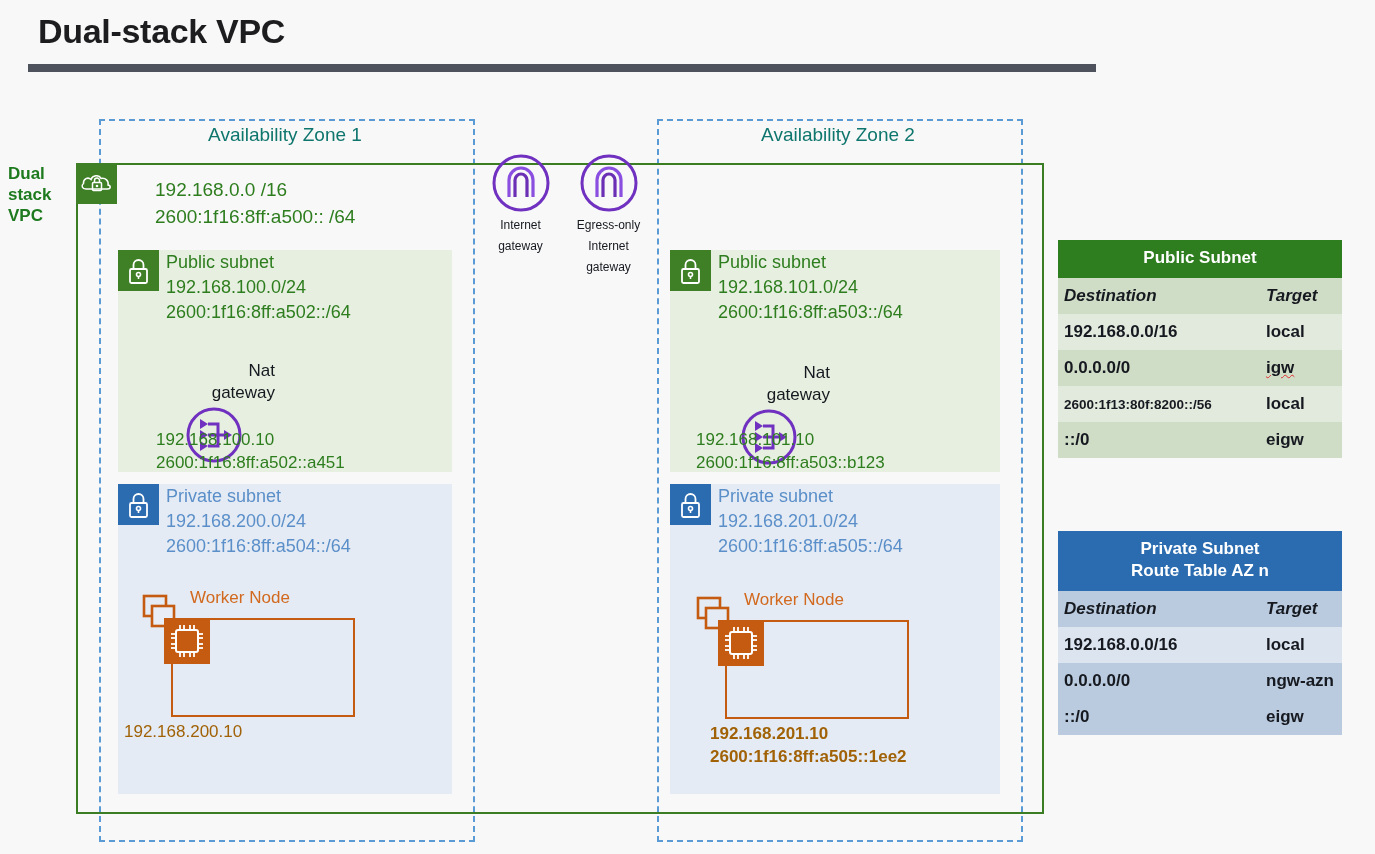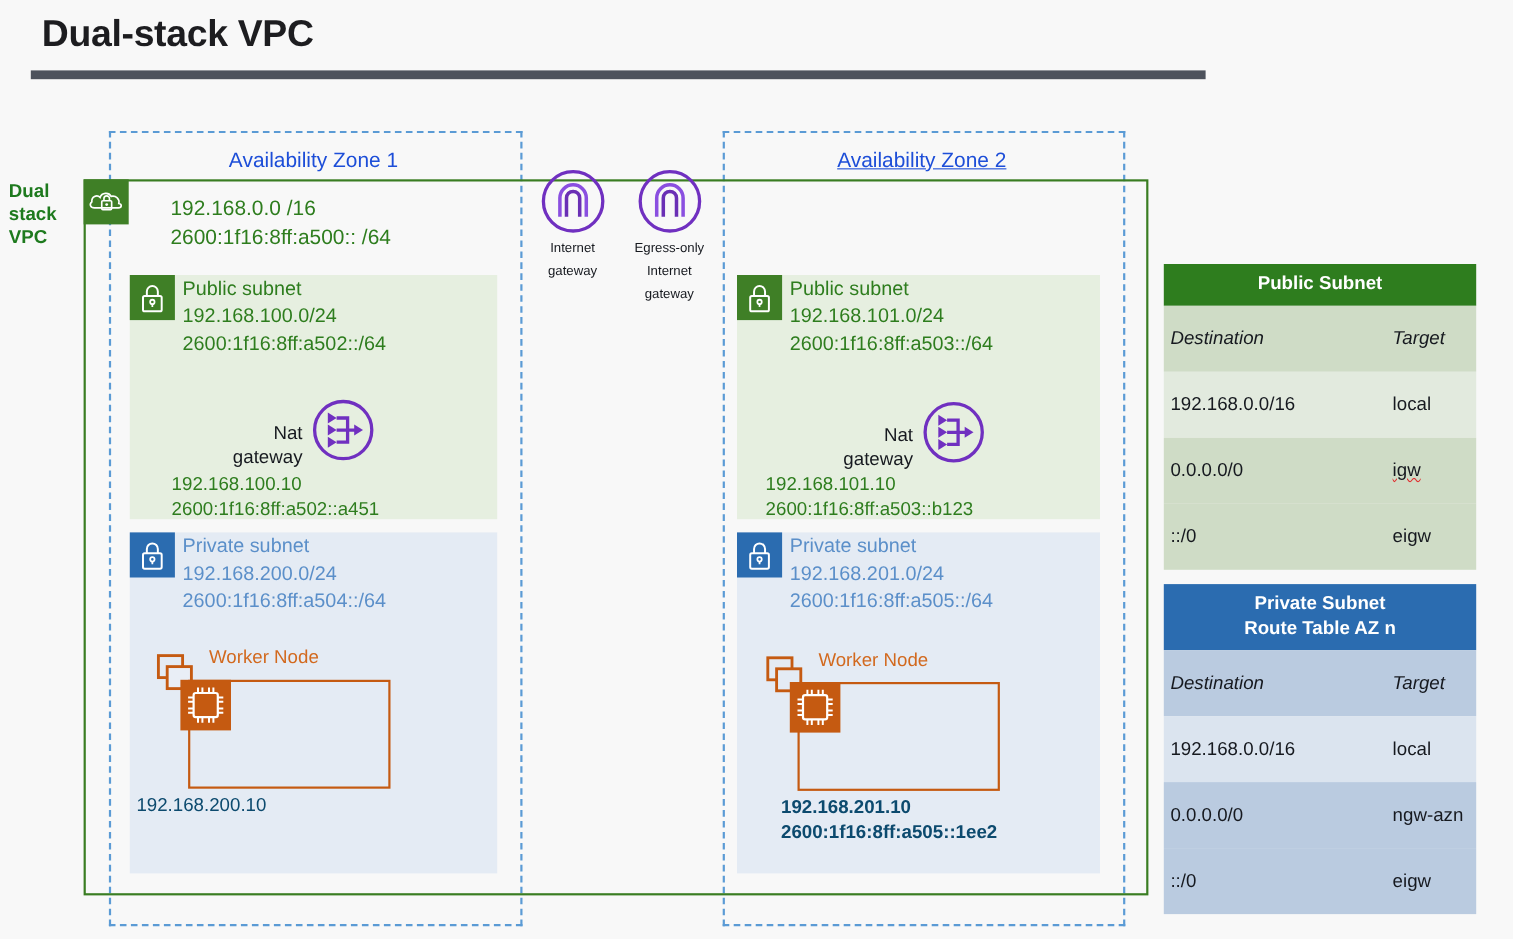--- a/index.html
+++ b/index.html
@@ -24,26 +24,26 @@
   }
 
   
   .az-box{
     border:2px dashed #5b9bd5;
     background:transparent;
   }
   #az1-box{left:99px;top:119px;width:372px;height:719px;}
   #az2-box{left:657px;top:119px;width:362px;height:719px;}
   .az-label{
-    font-size:19px;color:#1d4ed8;
+    font-size:19px;color:#0f766e;
     text-align:center;width:100%;
-    top:136px;
+    top:124px;
   }
   #az1-label{left:99px;width:372px;}
-  #az2-label{left:657px;width:362px;text-decoration:underline;}
+  #az2-label{left:657px;width:362px;}
 
   
   #vpc-box{
     left:76px;top:163px;width:964px;height:647px;
     border:2.5px solid #3a7d22;
     background:transparent;
   }
   #vpc-icon{
     left:76px;top:163px;width:41px;height:41px;
     background:#3f7f26;
@@ -83,21 +83,21 @@
   .icon-blue{background:#2b6cb0;}
 
   .subnet-head{
     position:absolute;left:48px;top:0px;
     font-size:18px;line-height:25px;
   }
   .txt-green{color:#2e7d1e;}
   .txt-blue{color:#5b8fc9;}
 
   
-  .nat-row{position:absolute;display:flex;align-items:flex-end;}
+  .nat-row{position:absolute;display:flex;align-items:flex-start;flex-direction:column;}
   #nat1{left:65px;top:110px;}
   #nat2{left:68px;top:112px;}
   .nat-label{
     font-size:17px;color:#16191f;text-align:right;
     line-height:22px;margin-right:6px;width:92px;
   }
   .nat-ips{
     position:absolute;font-size:17px;color:#2e7d1e;line-height:23px;
   }
   #nat1-ips{left:38px;top:178px;}
@@ -113,37 +113,37 @@
   }
   .worker-rect{
     position:absolute;left:29px;top:24px;width:180px;height:95px;
     border:2.5px solid #c55a11;background:transparent;
   }
   .worker-chip{
     position:absolute;left:22px;top:24px;width:46px;height:46px;
     background:#c55a11;
   }
   .worker-ips{
-    position:absolute;font-size:17px;color:#0c4a6e;line-height:23px;
+    position:absolute;font-size:17px;color:#a16207;line-height:23px;
   }
   #wk1-ips{left:6px;top:236px;}
   #wk2-ips{left:40px;top:238px;font-weight:bold;}
 
   
   .rt{position:absolute;width:284px;border-collapse:collapse;}
   #rt-public{left:1058px;top:240px;}
   #rt-private{left:1058px;top:531px;}
   .rt-title{
     color:#ffffff;font-weight:bold;font-size:17px;
     text-align:center;padding:7px 4px 9px;line-height:22px;
   }
   .rt-title-green{background:#2e7d1e;}
   .rt-title-blue{background:#2b6cb0;}
   .rt table{border-collapse:collapse;width:100%;table-layout:fixed;}
-  .rt td{padding:20px 6px;font-size:17px;color:#16191f;vertical-align:middle;}
+  .rt td{padding:8px 6px;font-size:17px;color:#16191f;vertical-align:middle;font-weight:bold;}
   .rt td.col-dest{width:190px;}
   .rt .hdr td{font-style:italic;font-size:17px;}
   .rt .small{font-size:13.5px;}
 
   .g-row-a{background:#cfdcc6;}
   .g-row-b{background:#e2eade;}
   .b-row-a{background:#bacbe0;}
   .b-row-b{background:#dbe4ef;}
 
   .spell{
@@ -406,20 +406,24 @@
           <td>Target</td>
         </tr>
         <tr class="g-row-b">
           <td class="col-dest">192.168.0.0/16</td>
           <td>local</td>
         </tr>
         <tr class="g-row-a">
           <td class="col-dest">0.0.0.0/0</td>
           <td><span class="spell">igw</span></td>
         </tr>
+        <tr class="g-row-b">
+          <td class="col-dest small">2600:1f13:80f:8200::/56</td>
+          <td>local</td>
+        </tr>
         <tr class="g-row-a">
           <td class="col-dest">::/0</td>
           <td>eigw</td>
         </tr>
       </tbody>
   </table>
 </div>
 
 <div class="rt" id="rt-private">
   <div class="rt-title rt-title-blue">

